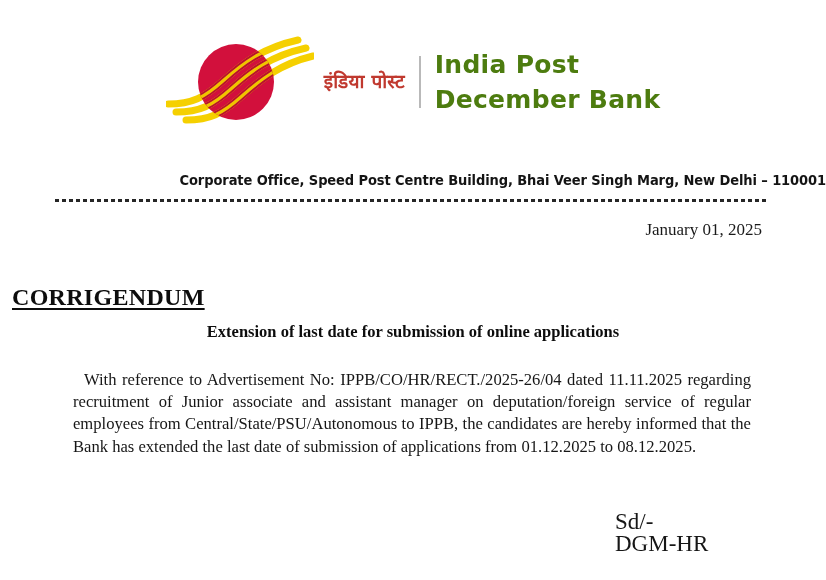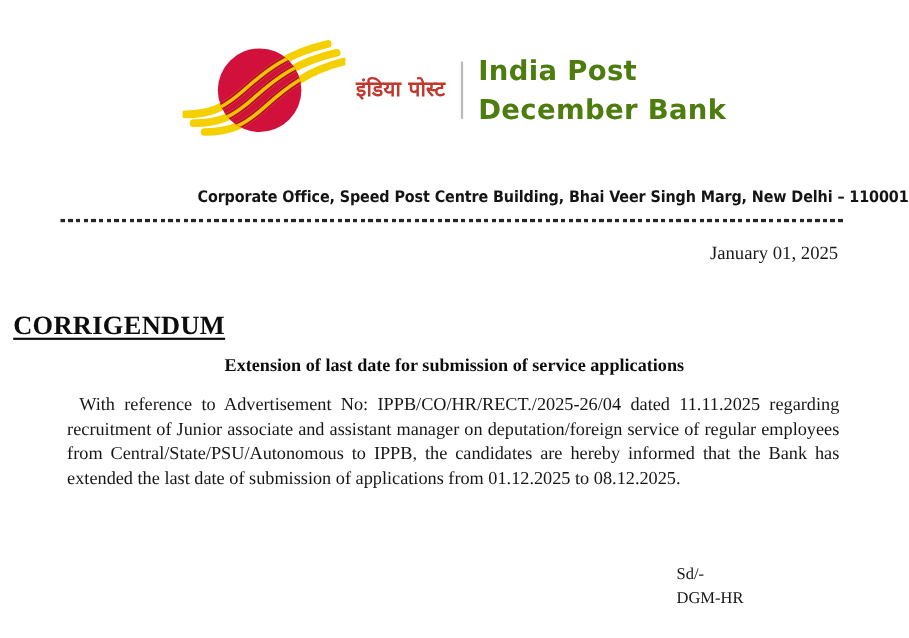--- a/index.html
+++ b/index.html
@@ -149,30 +149,30 @@
     left: 61px;
     top: 357px;
     width: 702px;
     font-size: 16.6px;
     line-height: 22.2px;
     text-align: justify;
     text-justify: inter-word;
     color: #161616;
   }
   .body-copy p {
-    margin: 0;
+    margin: 12px;
     text-indent: 11px;
   }
 
   
   .signature-block {
     position: absolute;
     left: 615px;
     top: 511px;
-    font-size: 15px;
+    font-size: 23px;
     line-height: 22px;
     color: #161616;
   }
   .signature-block div {
     white-space: nowrap;
   }
 </style>
 </head>
 <body>
 
@@ -226,21 +226,21 @@
 
   <div class="address-line">Corporate Office, Speed Post Centre Building, Bhai Veer Singh Marg, New Delhi – 110001</div>
 
   <div class="dashed-rule"></div>
 
   <div class="date-line">January 01, 2025</div>
 
   <div class="doc-title">
     <span>CORRIGENDUM</span>
   </div>
-  <div class="doc-subtitle">Extension of last date for submission of service applications</div>
+  <div class="doc-subtitle">Extension of last date for submission of online applications</div>
 
   <div class="body-copy">
     <p>With reference to Advertisement No: IPPB/CO/HR/RECT./2025-26/04 dated 11.11.2025 regarding  recruitment of Junior associate and assistant manager on deputation/foreign service of regular employees from Central/State/PSU/Autonomous to IPPB, the candidates are hereby informed that the Bank has extended the last date of submission of applications from 01.12.2025 to 08.12.2025.</p>
   </div>
 
   <div class="signature-block">
     <div>Sd/-</div>
     <div>DGM-HR</div>
   </div>
 

